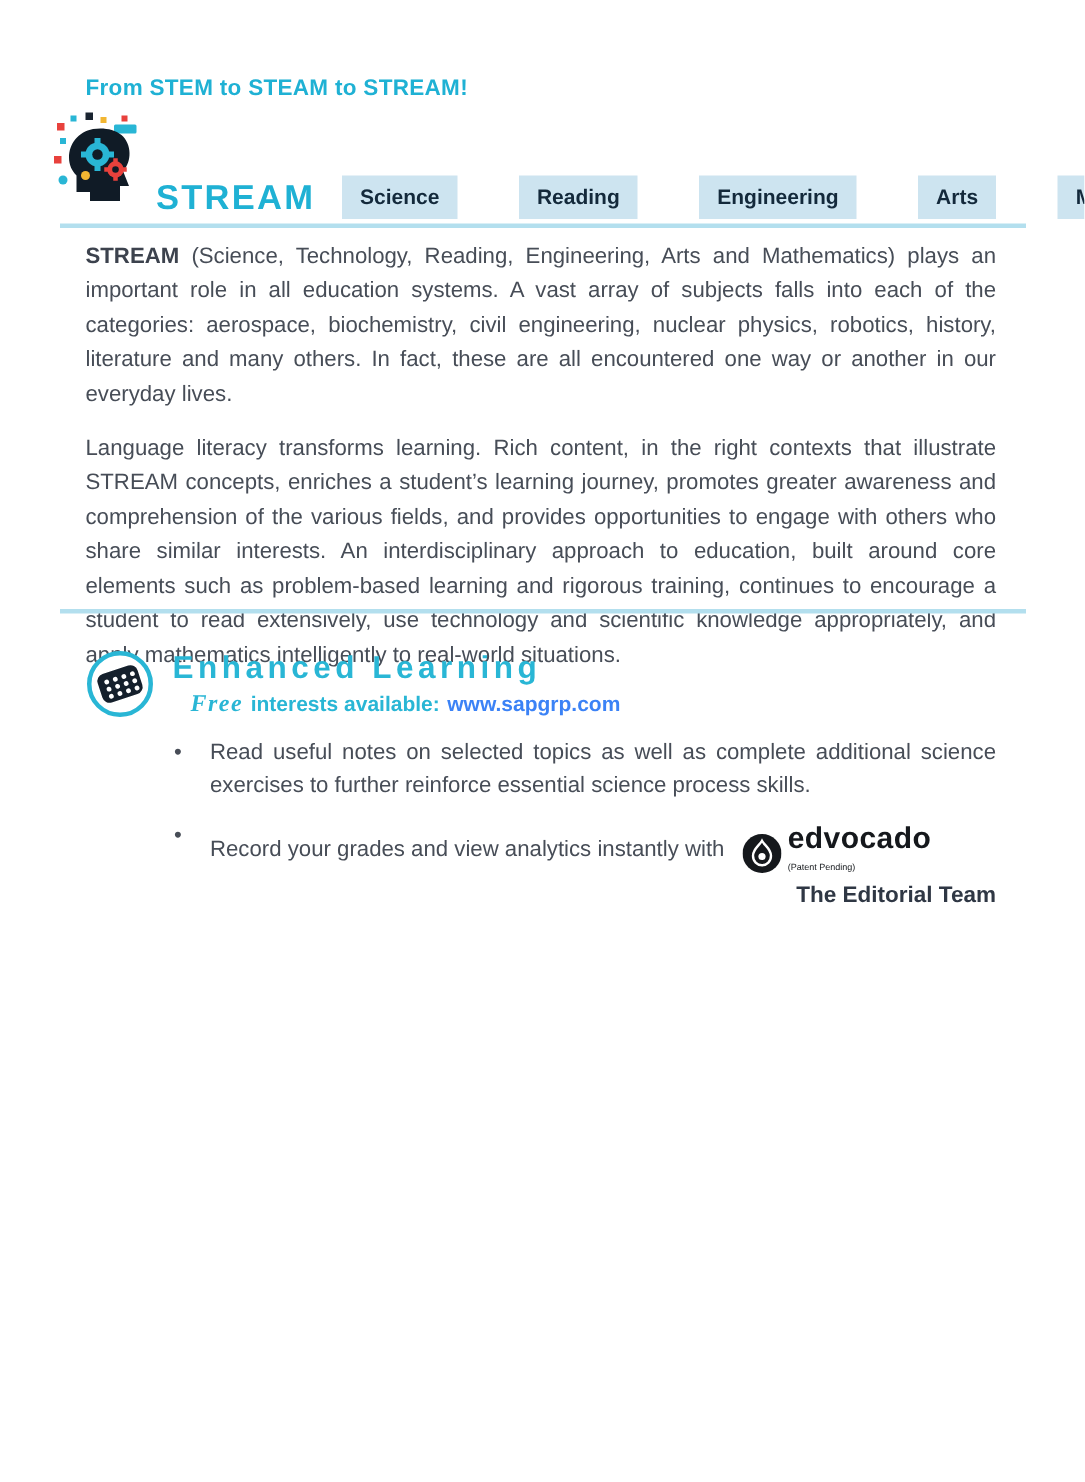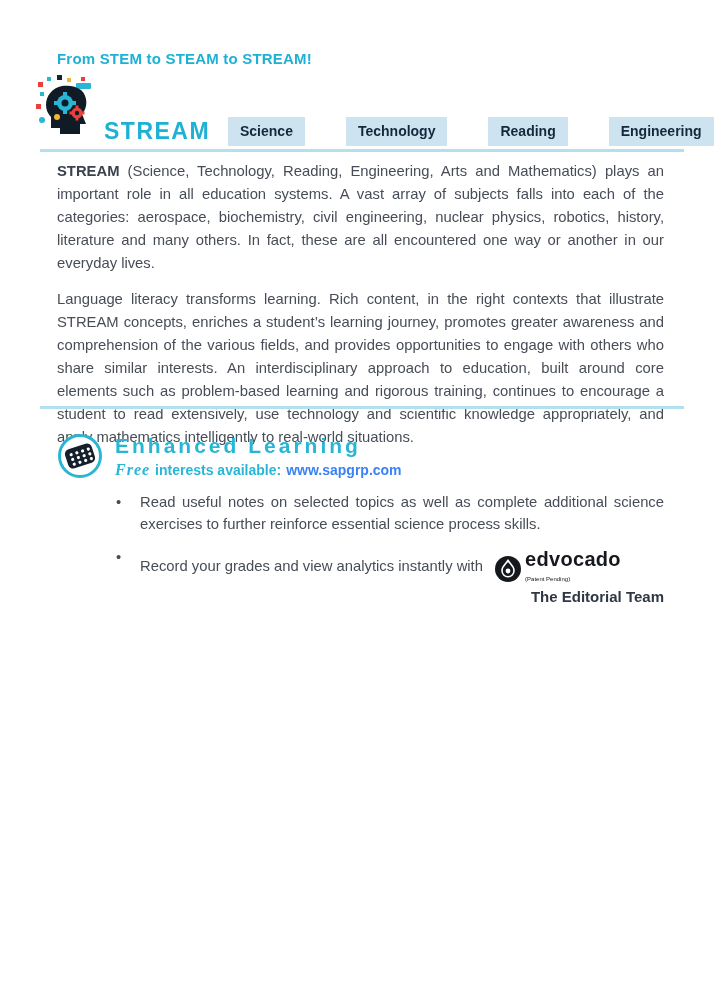--- a/index.html
+++ b/index.html
@@ -52,21 +52,21 @@
   }
   .enh-header { display:flex; align-items:flex-start; gap:12px; }
   .enh-titles { padding-top:1px; }
   .enh-title {
     color:#29b6d5; font-weight:bold; font-size:21px;
     letter-spacing:3px;
   }
   .enh-sub { margin-top:3px; font-size:14px; }
   .free-word {
     font-family:"Liberation Serif", serif; font-style:italic;
-    color:#29b6d5; font-weight:bold; font-size:16px; letter-spacing:1px;
+    color:#29b6d5; font-weight:bold; font-size:16px; letter-spacing:1px;margin-left:12px;
   }
   .free-rest { color:#29b6d5; font-weight:bold; margin-left:5px; }
   .free-url { color:#3b82f6; font-weight:bold; margin-left:5px; }
   .bullets { margin-top:12px; list-style:none; }
   .bullets li {
     position:relative; padding-left:26px; margin-left:57px;
     color:#474d57; font-size:14.8px; line-height:22px; text-align:justify;
     margin-bottom:11px;
   }
   .bullets li .bullet-dot {
@@ -120,21 +120,20 @@
         <rect x="45.5" y="37.5" width="3" height="3"></rect>
       </g>
       <circle cx="41" cy="39" r="2.2" fill="#101b26"></circle>
       <circle cx="21" cy="43" r="3" fill="#f2b632"></circle>
     </svg>
     <div class="logo-word">STREAM</div>
   </div>
 
   <div class="tabs">
     <div class="tab">Science</div>
-    <div class="tab">Technology</div>
     <div class="tab">Reading</div>
     <div class="tab">Engineering</div>
     <div class="tab">Arts</div>
     <div class="tab">Maths</div>
   </div>
 
   <div class="divider divider-1"></div>
 
   <div class="intro">
     <p><span class="lead-bold">STREAM</span><span> (Science, Technology, Reading, Engineering, Arts and Mathematics) plays an important role in all education systems. A vast array of subjects falls into each of the categories: aerospace, biochemistry, civil engineering, nuclear physics, robotics, history, literature and many others. In fact, these are all encountered one way or another in our everyday lives.</span></p>

